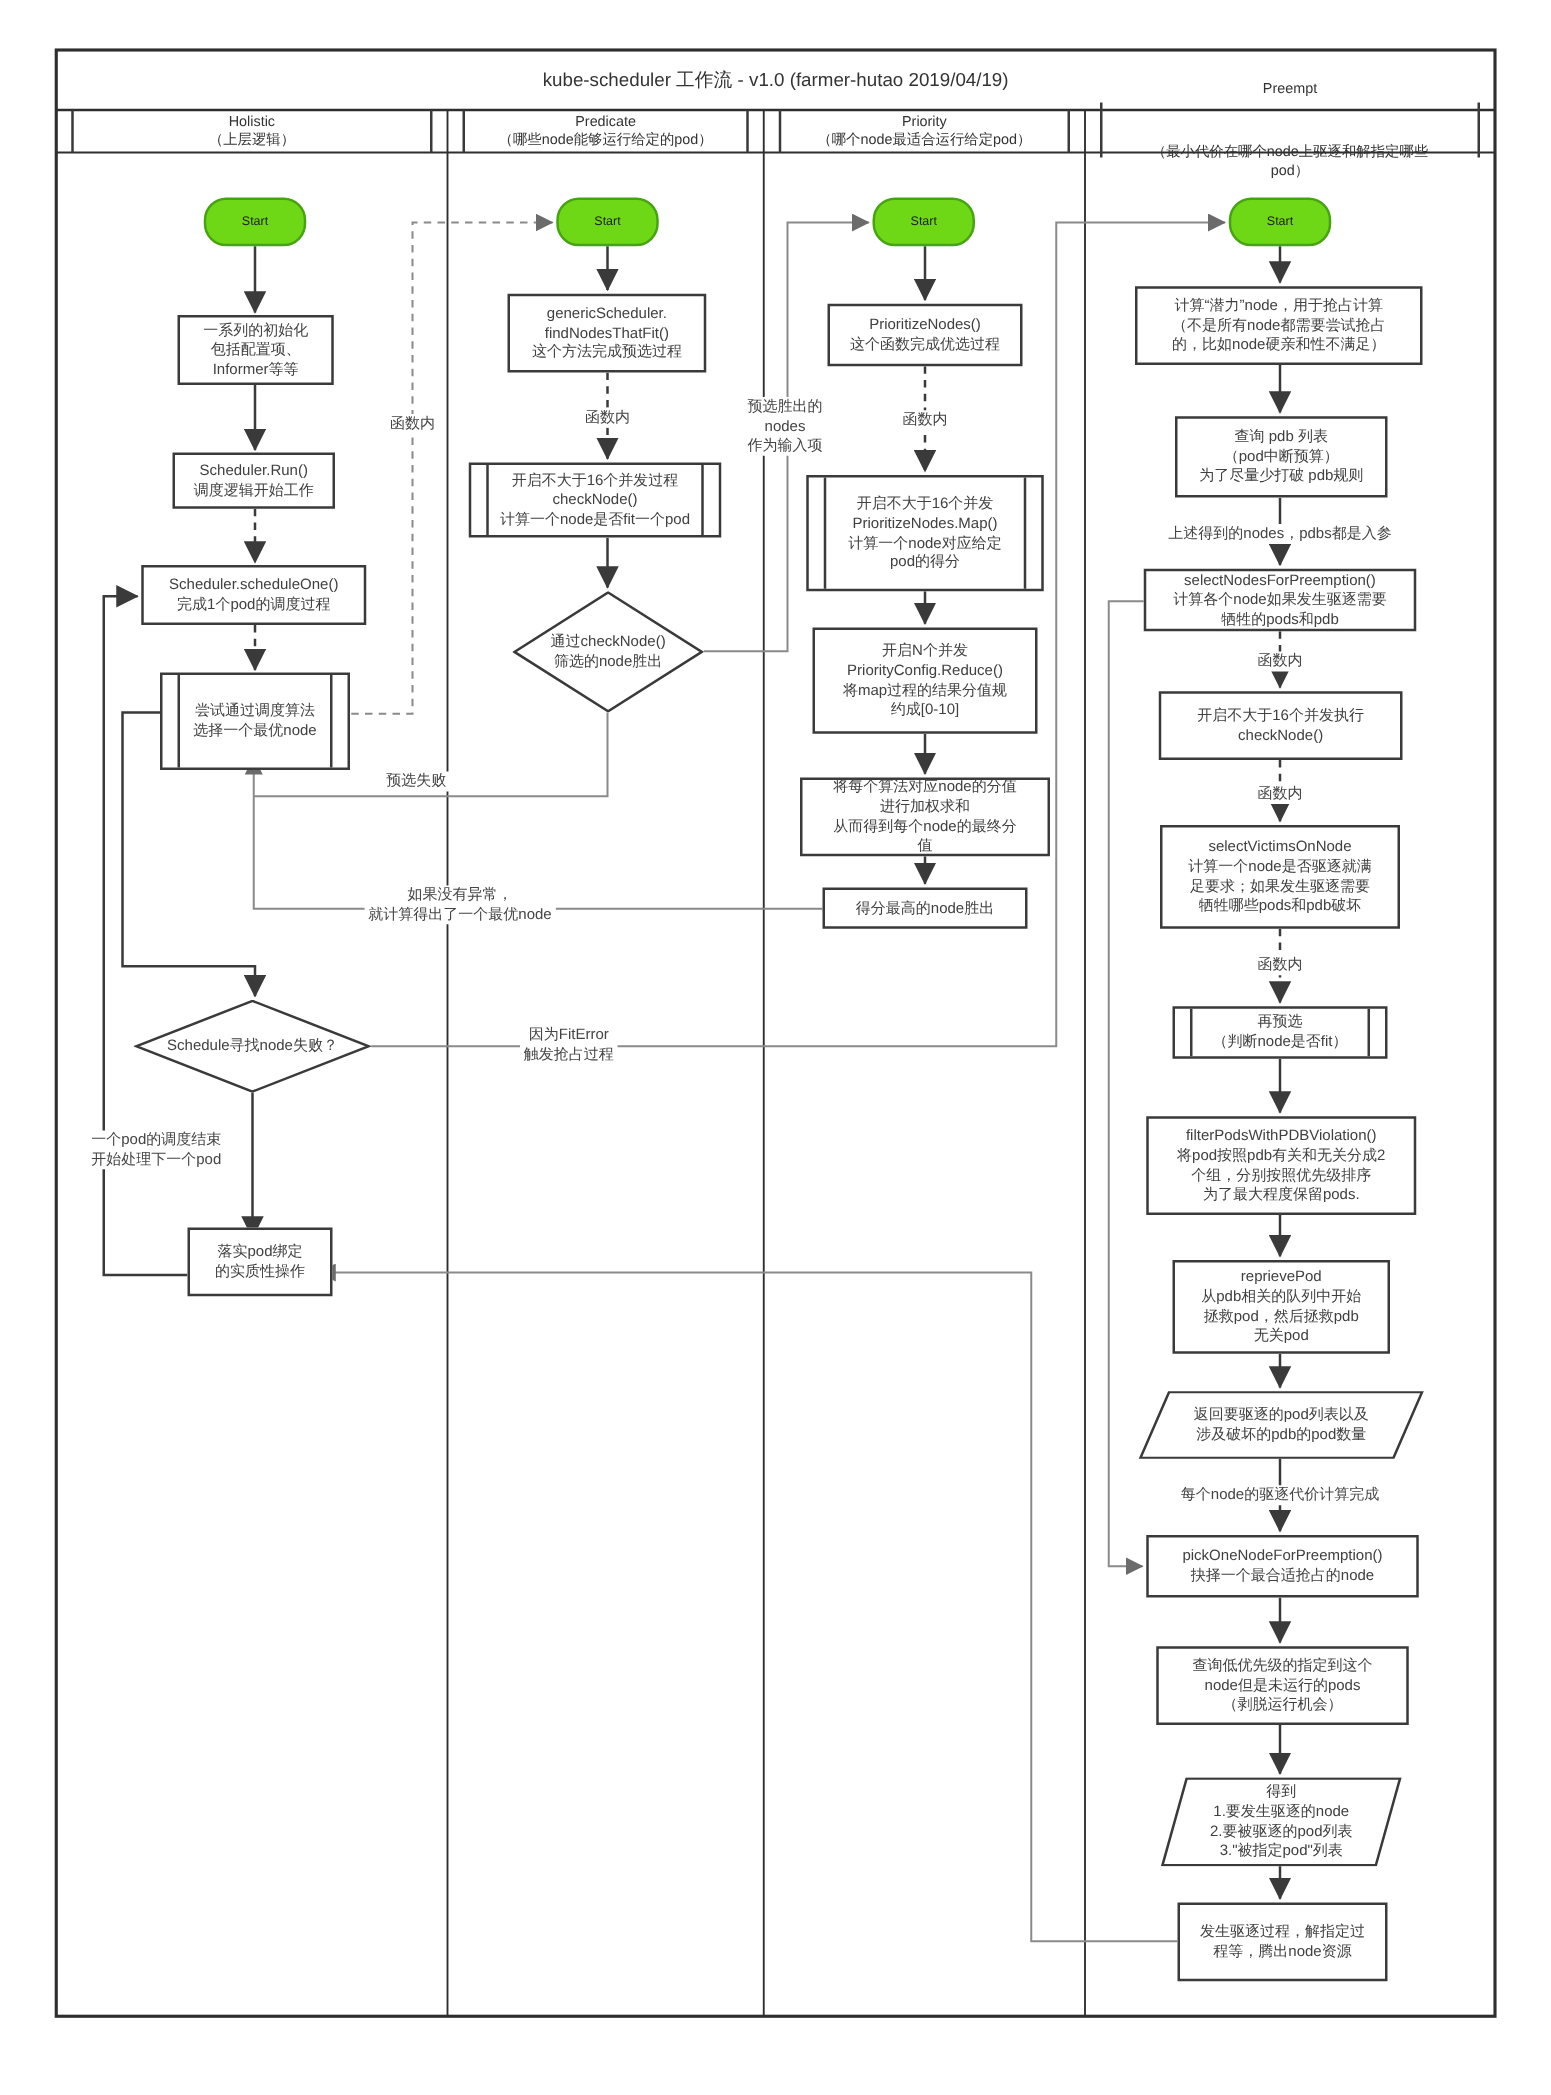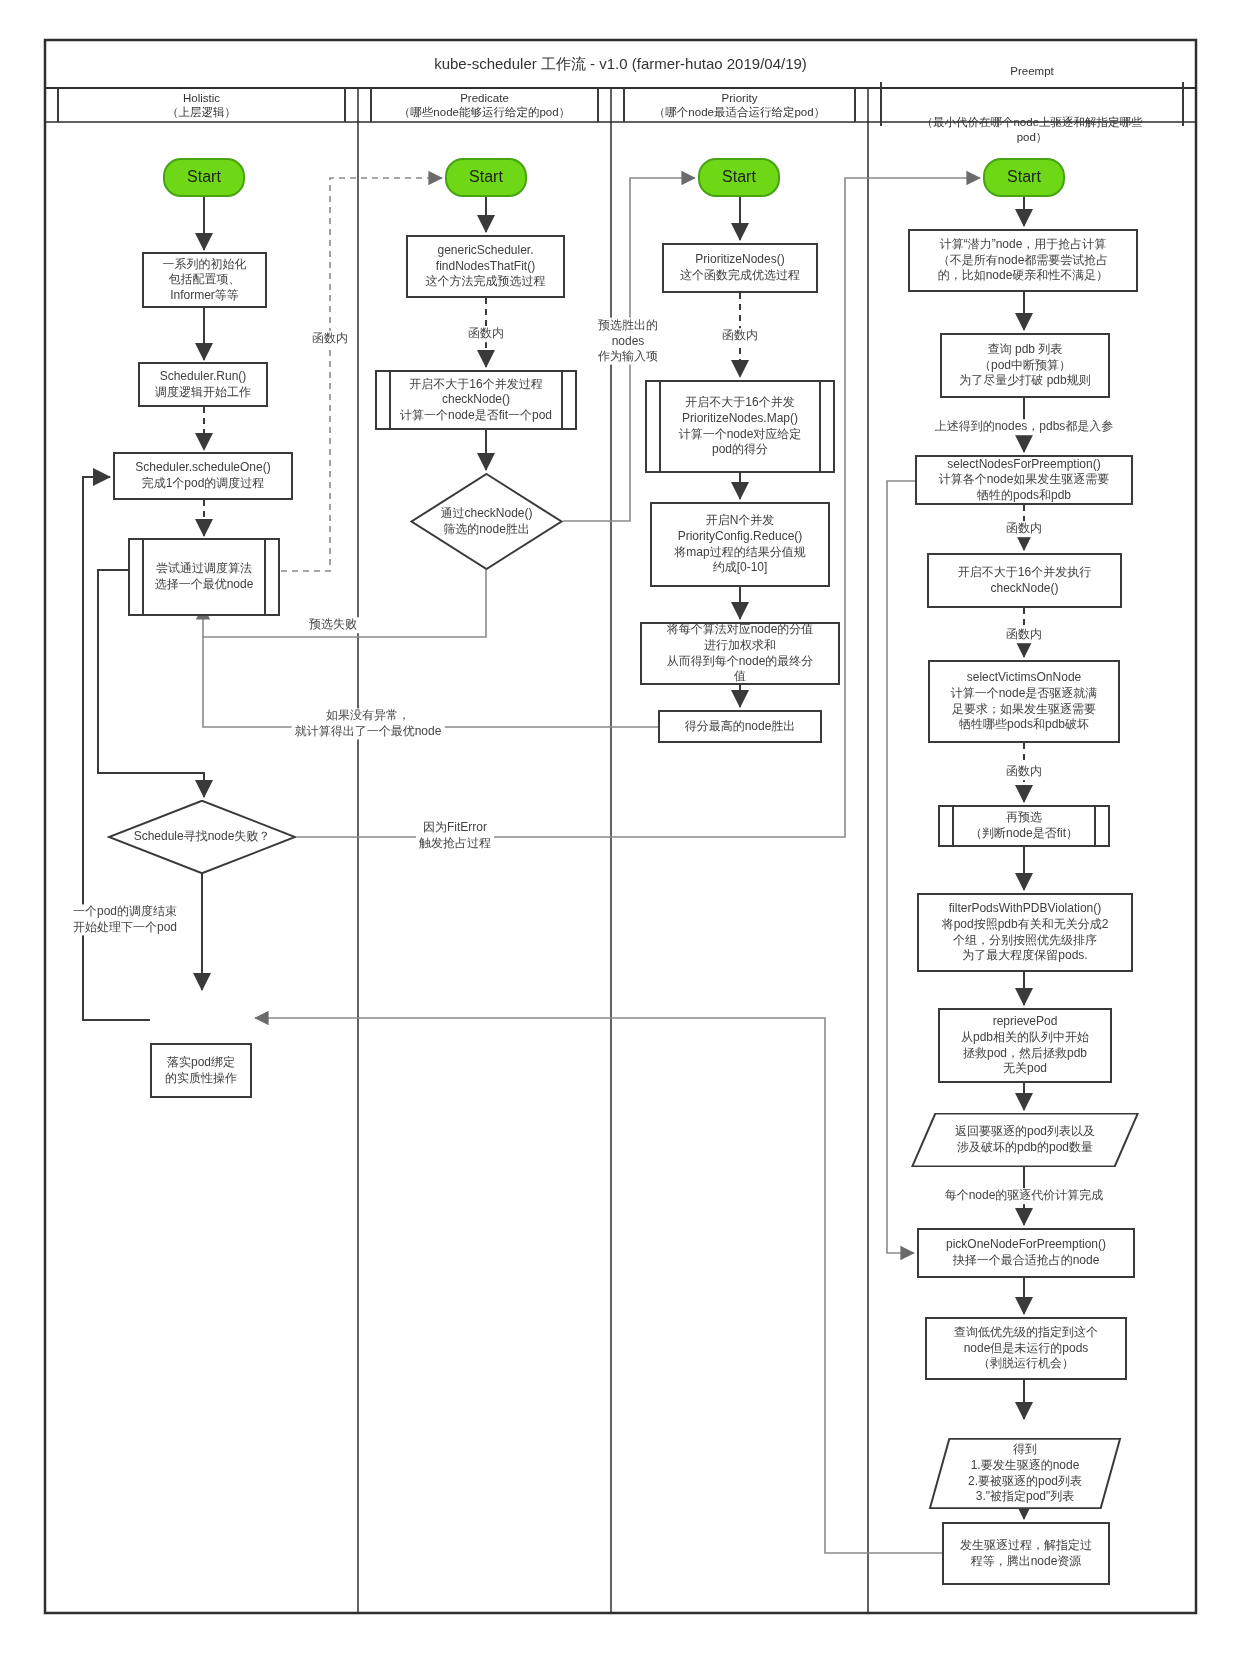--- a/index.html
+++ b/index.html
@@ -25,21 +25,21 @@
   }
   .lane-h .sub{white-space:pre-line;}
   .node{
     position:absolute;z-index:2;display:flex;align-items:center;justify-content:center;
     text-align:center;font-size:12px;line-height:1.3;white-space:pre-line;
     background:#fff;border:2px solid var(--box-border,#3a3a3a);box-sizing:border-box;
     color:var(--text,#404040);
   }
   .start{
     background:var(--start-fill,#6fd816);border:2px solid var(--start-border,#46a312);
-    border-radius:18px;font-size:16px;color:#222;text-align:right;
+    border-radius:18px;font-size:10px;color:#222;text-align:right;
   }
   .sub::before,.sub::after{
     content:"";position:absolute;top:0;bottom:0;width:0;
     border-left:2px solid var(--box-border,#3a3a3a);
   }
   .sub::before{left:12px;}
   .sub::after{right:12px;}
   .shapebox{background:transparent;border:none;}
   .shapebox .shape{position:absolute;left:0;top:0;width:100%;height:100%;}
   .shapebox .shape polygon{fill:#fff;stroke:var(--box-border,#3a3a3a);stroke-width:2;vector-effect:non-scaling-stroke;}
@@ -142,21 +142,21 @@
   <div class="node" style="left:113px;top:452px;width:180px;height:48px;">Scheduler.scheduleOne()
 完成1个pod的调度过程</div>
   <div class="node sub" style="left:128px;top:538px;width:152px;height:78px;">尝试通过调度算法
 选择一个最优node</div>
   <div class="node shapebox" style="left:107px;top:800px;width:190px;height:74px;">
     <svg class="shape" viewBox="0 0 100 100" preserveAspectRatio="none">
         <polygon points="50,1 99,50 50,99 1,50"></polygon>
       </svg>
     <span class="txt">Schedule寻找node失败？</span>
   </div>
-  <div class="node" style="left:150px;top:1043px;width:102px;height:55px;text-align:center;">落实pod绑定
+  <div class="node" style="left:150px;top:982px;width:116px;height:55px;text-align:center;">落实pod绑定
 的实质性操作</div>
 
   <div class="node start" style="left:445px;top:158px;width:82px;height:39px;">Start</div>
   <div class="node" style="left:406px;top:235px;width:159px;height:63px;">genericScheduler.
 findNodesThatFit()
 这个方法完成预选过程</div>
   <div class="node sub" style="left:375px;top:370px;width:202px;height:60px;">开启不大于16个并发过程
 checkNode()
 计算一个node是否fit一个pod</div>
   <div class="node shapebox" style="left:410px;top:473px;width:153px;height:97px;">
@@ -215,21 +215,21 @@
         <polygon points="11,1 99,1 89,99 1,99"></polygon>
       </svg>
     <span class="txt">返回要驱逐的pod列表以及
 涉及破坏的pdb的pod数量</span>
   </div>
   <div class="node" style="left:925px;top:1317px;width:202px;height:63px;">查询低优先级的指定到这个
 node但是未运行的pods
 （剥脱运行机会）</div>
   <div class="node" style="left:917px;top:1228px;width:218px;height:50px;">pickOneNodeForPreemption()
 抉择一个最合适抢占的node</div>
-  <div class="node shapebox" style="left:928px;top:1422px;width:194px;height:71px;margin-top:16px;">
+  <div class="node shapebox" style="left:928px;top:1422px;width:194px;height:71px;">
     <svg class="shape" viewBox="0 0 100 100" preserveAspectRatio="none">
         <polygon points="11,1 99,1 89,99 1,99"></polygon>
       </svg>
     <span class="txt">得到
 1.要发生驱逐的node
 2.要被驱逐的pod列表
 3."被指定pod"列表</span>
   </div>
   <div class="node" style="left:942px;top:1522px;width:168px;height:63px;">发生驱逐过程，解指定过
 程等，腾出node资源</div>

